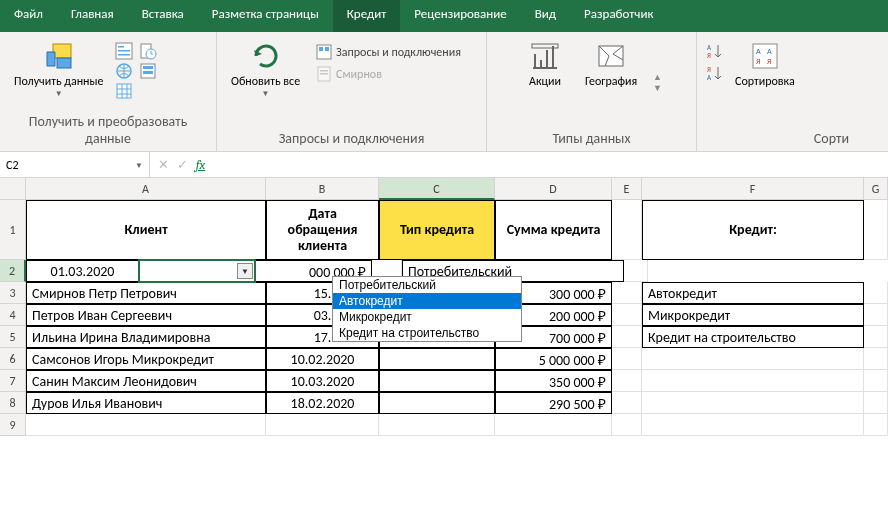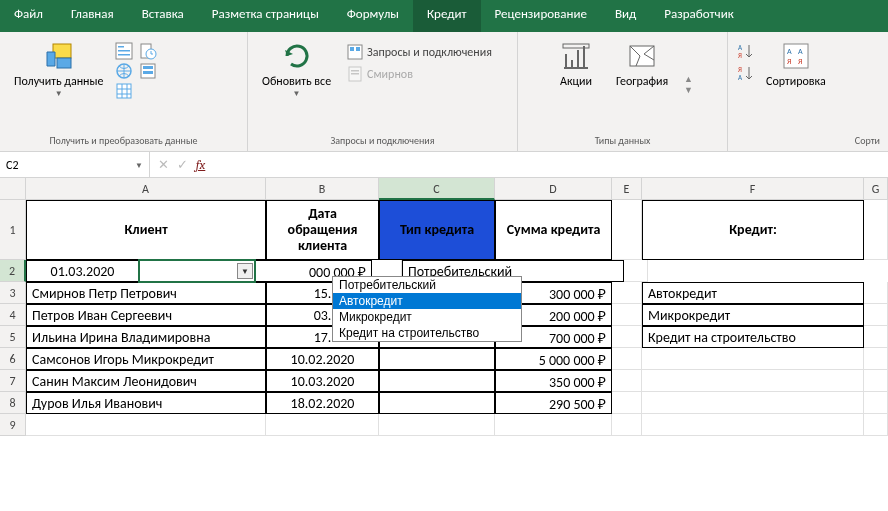--- a/index.html
+++ b/index.html
@@ -7,85 +7,84 @@
 
 
 .menubar { display: flex; background: #217346; height: 32px; }
 .menubar .tab { padding: 6px 14px; color: #fff; font-size: 13px; cursor: pointer; }
 .menubar .tab.active { background: #1a5c38; }
 
 
 .ribbon { background: #f3f2f1; border-bottom: 1px solid #d4d4d4; height: 120px; display: flex; }
 .ribbon-group { border-right: 1px solid #d4d4d4; padding: 4px 8px 2px 8px; display: flex; flex-direction: column; justify-content: space-between; }
 .ribbon-group-content { display: flex; align-items: flex-start; gap: 6px; flex: 1; }
-.ribbon-group-label { text-align: center; font-size: 10px; color: #5a5a5a; padding: 2px 0; }
+.ribbon-group-label { text-align: center; font-size: 14px; color: #5a5a5a; padding: 2px 0; }
 .big-btn { display: flex; flex-direction: column; align-items: center; padding: 4px 6px; cursor: pointer; min-width: 56px; }
 .big-btn .ico { width: 32px; height: 32px; margin-bottom: 2px; }
 .big-btn .lbl { font-size: 12px; text-align: center; line-height: 1.2; }
 .big-btn .caret { font-size: 8px; color: #666; }
 .small-col { display: flex; flex-direction: column; gap: 2px; }
 .small-col .ico { width: 18px; height: 18px; }
 .small-row { display: flex; align-items: center; gap: 4px; padding: 2px 4px; cursor: pointer; }
 .small-row .ico { width: 16px; height: 16px; }
 .small-row .lbl { font-size: 12px; color: #444; }
 .small-row.disabled .lbl { color: #aaa; }
 .small-row.disabled .ico svg { opacity: .4; }
 
 
 .fbar { display: flex; align-items: center; height: 26px; border-bottom: 1px solid #d4d4d4; background: #fff; }
 .namebox { display: flex; align-items: center; width: 150px; border-right: 1px solid #d4d4d4; height: 100%; padding: 0 6px; font-size: 12px; justify-content: space-between; }
 .namebox .caret { font-size: 8px; color: #666; }
 .fx-ctrls { display: flex; align-items: center; gap: 8px; padding: 0 8px; color: #888; }
-.fx-ctrls .fx { font-style: italic; font-family: Cambria, serif; color: #7f1d1d; text-decoration: underline; }
+.fx-ctrls .fx { font-style: italic; font-family: Cambria, serif; color: #15803d; text-decoration: underline; }
 .fbar input { border: none; flex: 1; height: 100%; font-size: 12px; padding: 0 4px; outline: none; }
 
 
 .sheet { position: relative; background: #fff; }
 .corner { position: absolute; left: 0; top: 0; width: 26px; height: 22px; background: #f3f2f1; border-right: 1px solid #d4d4d4; border-bottom: 1px solid #d4d4d4; }
 .colhdrs { display: flex; margin-left: 26px; }
 .colhdr { background: #f3f2f1; border-right: 1px solid #d4d4d4; border-bottom: 1px solid #d4d4d4; text-align: center; font-size: 12px; color: #444; height: 22px; line-height: 22px; }
 .colhdr.sel { background: #d3e5d3; border-bottom: 2px solid #217346; }
 .rows { }
 .row { display: flex; }
 .rowhdr { width: 26px; background: #f3f2f1; border-right: 1px solid #d4d4d4; border-bottom: 1px solid #d4d4d4; text-align: center; font-size: 12px; color: #444; display: flex; align-items: center; justify-content: center; }
 .rowhdr.sel { background: #d3e5d3; border-right: 2px solid #217346; }
 .cell { border-right: 1px solid #e0e0e0; border-bottom: 1px solid #e0e0e0; padding: 2px 5px; font-size: 14px; font-family: Calibri, sans-serif; display: flex; align-items: center; overflow: hidden; white-space: nowrap; position: relative; }
 .cell.hdr { font-weight: bold; text-align: center; justify-content: center; border: 1px solid #000; line-height: 1.15; white-space: normal; }
 .cell.bord { border: 1px solid #000; }
 .cell.num { justify-content: flex-end; text-align: right; }
 .cell.ctr { justify-content: center; }
-.cell.yellow { background: #1d4ed8; }
+.cell.yellow { background: #fde047; }
 .cell.active { outline: 2px solid #217346; outline-offset: -1px; z-index: 2; }
 .dd-btn { position: absolute; right: 1px; top: 50%; transform: translateY(-50%); width: 16px; height: 16px; background: #f0f0f0; border: 1px solid #888; display: flex; align-items: center; justify-content: center; font-size: 8px; color: #333; }
 
 
 .cA { width: 240px; } .cB { width: 113px; } .cC { width: 116px; } .cD { width: 117px; } .cE { width: 30px; } .cF { width: 222px; } .cG { width: 24px; }
 
 
 .dd-list { position: absolute; background: #fff; border: 1px solid #888; z-index: 50; font-size: 12px; font-family: "Segoe UI", sans-serif; }
 .dd-list .opt { padding: 1px 6px; cursor: pointer; white-space: nowrap; }
 .dd-list .opt.sel { background: #0078d4; color: #fff; }
 </style>
 </head>
 <body>
 
 <div class="menubar" id="menubar">
     <div class="tab">Файл</div>
     <div class="tab">Главная</div>
     <div class="tab">Вставка</div>
     <div class="tab">Разметка страницы</div>
-    <div class="tab">Формулы</div>
     <div class="tab active">Кредит</div>
     <div class="tab">Рецензирование</div>
     <div class="tab">Вид</div>
     <div class="tab">Разработчик</div>
   </div>
 
 <div class="ribbon">
-  <div class="ribbon-group" style="width:248px">
+  <div class="ribbon-group" style="width:217px">
     <div class="ribbon-group-content">
       <div class="big-btn">
         <span class="ico">
           <svg viewBox="0 0 32 32">
               <rect x="10" y="4" width="18" height="14" fill="#fadb4a" stroke="#b38600"></rect>
               <path d="M4 12 L12 12 L12 26 L4 26 Z" fill="#5aa9e6" stroke="#2a6fa8"></path>
               <rect x="14" y="18" width="14" height="10" fill="#5aa9e6" stroke="#2a6fa8"></rect>
             </svg>
         </span>
         <span class="lbl">Получить

